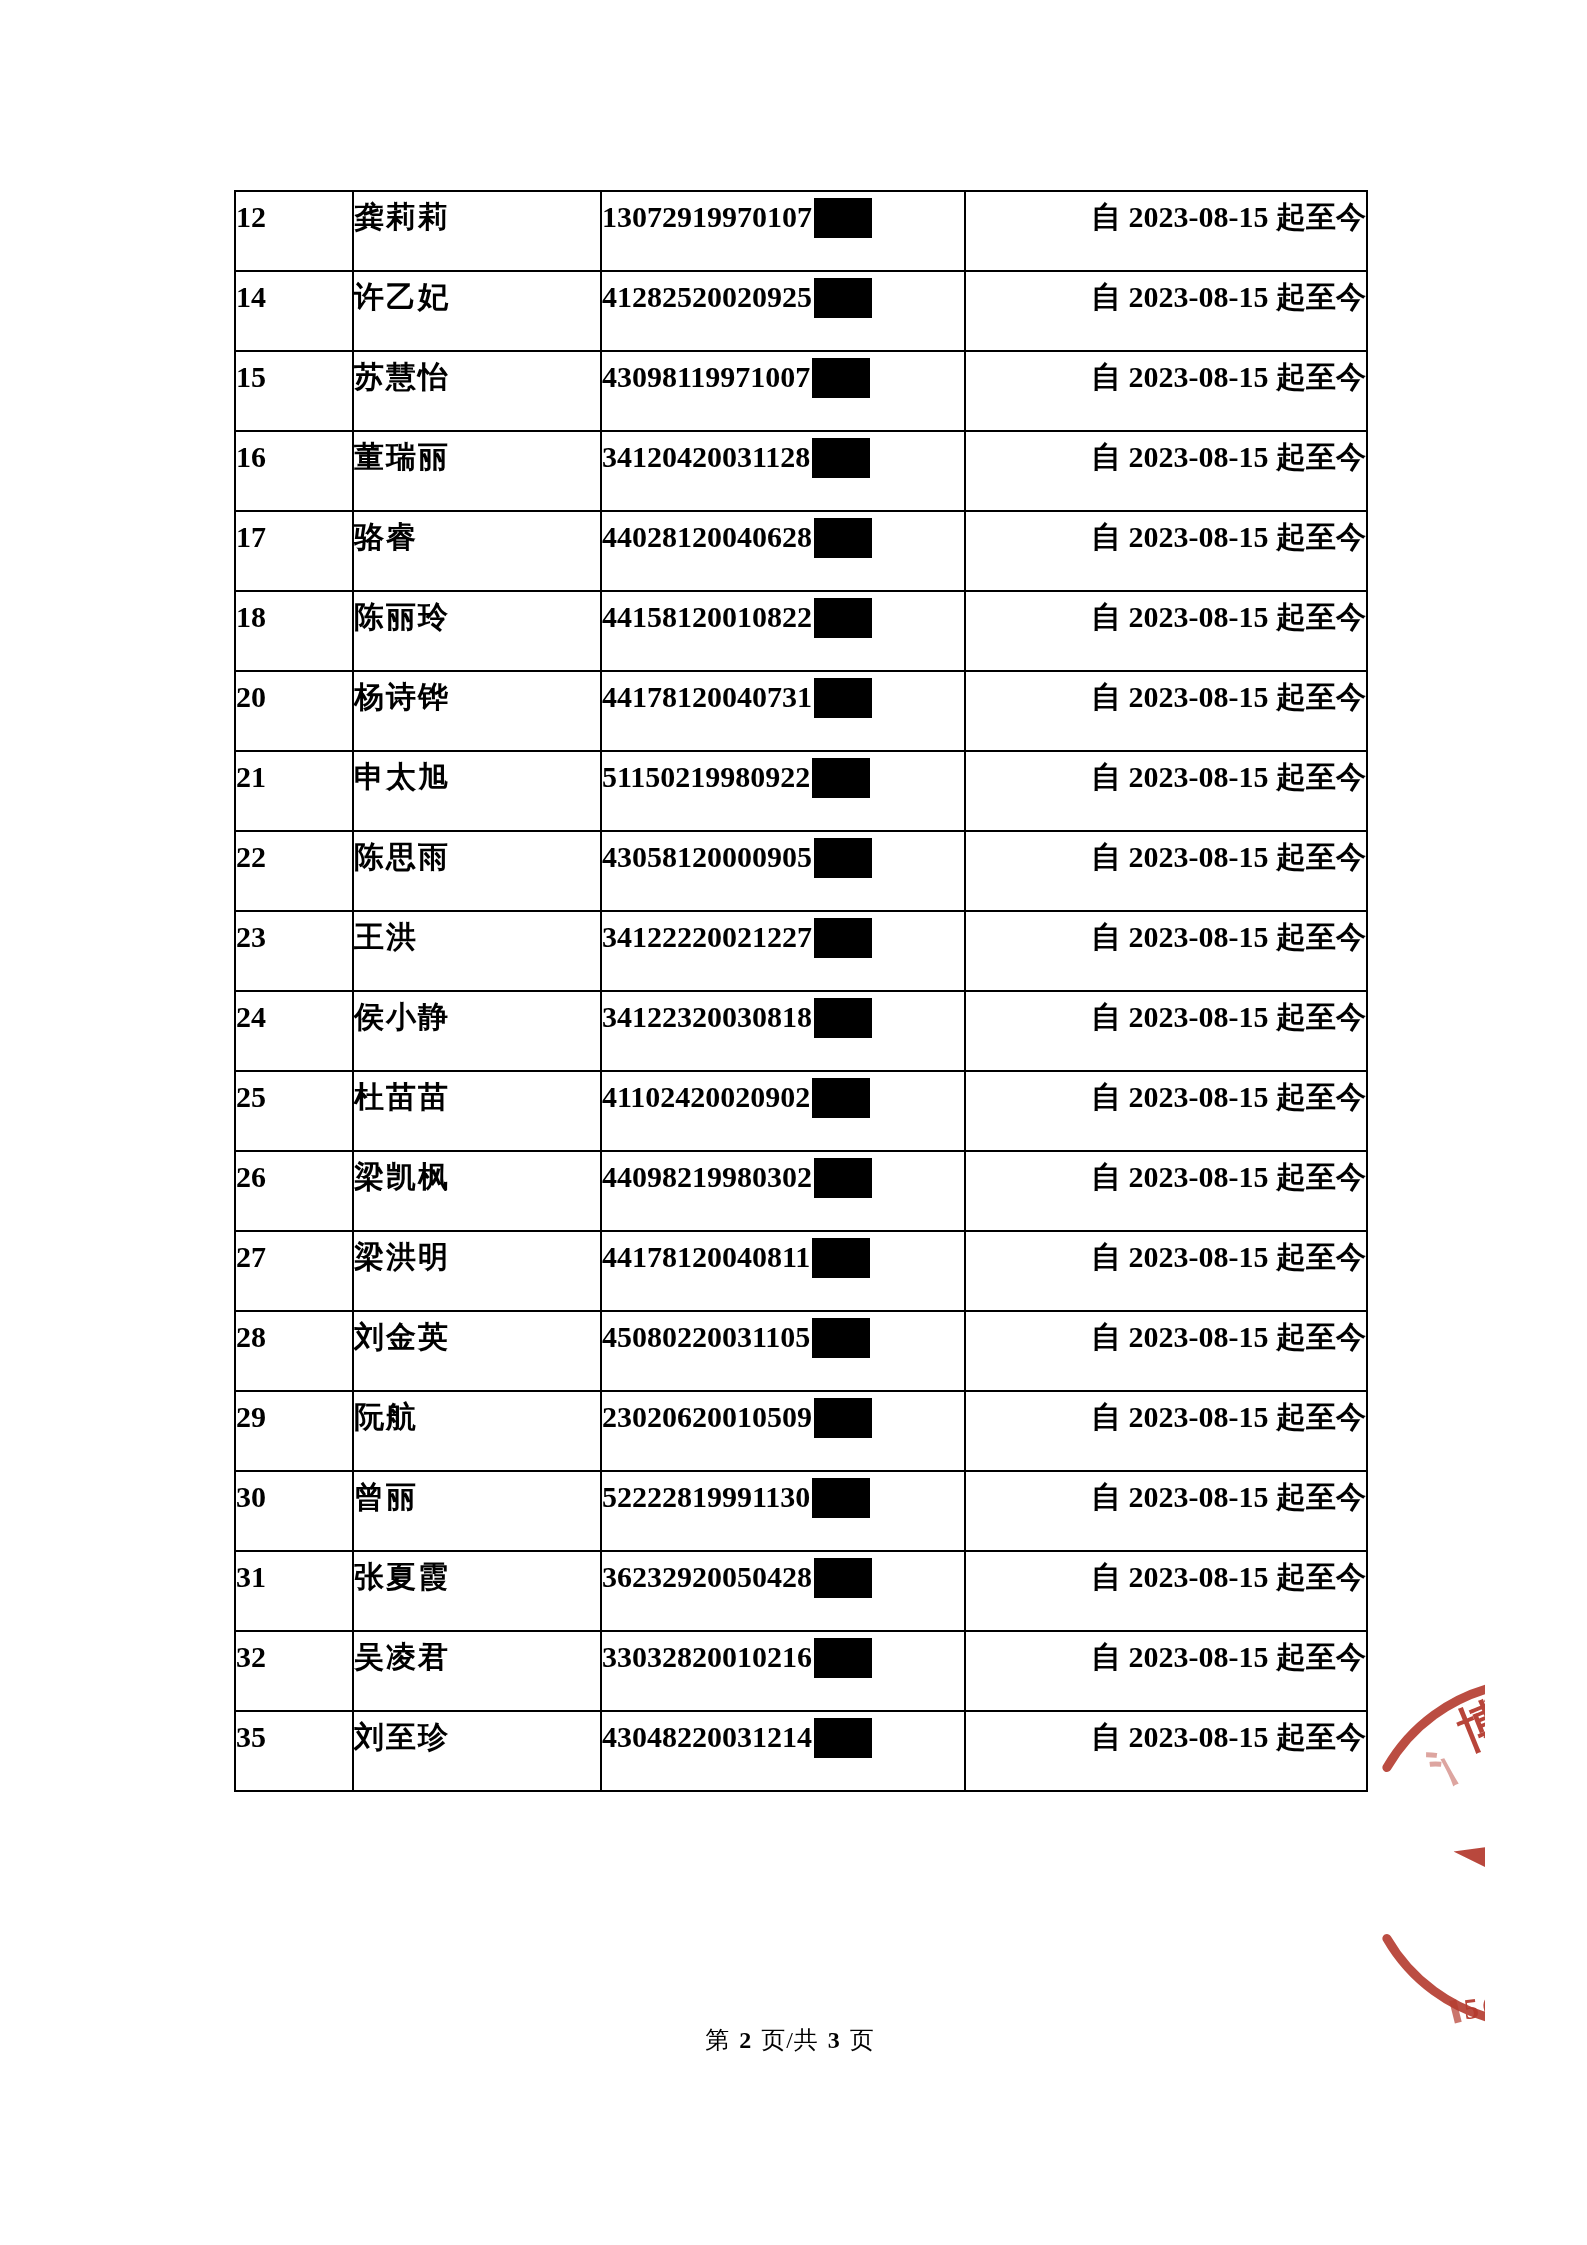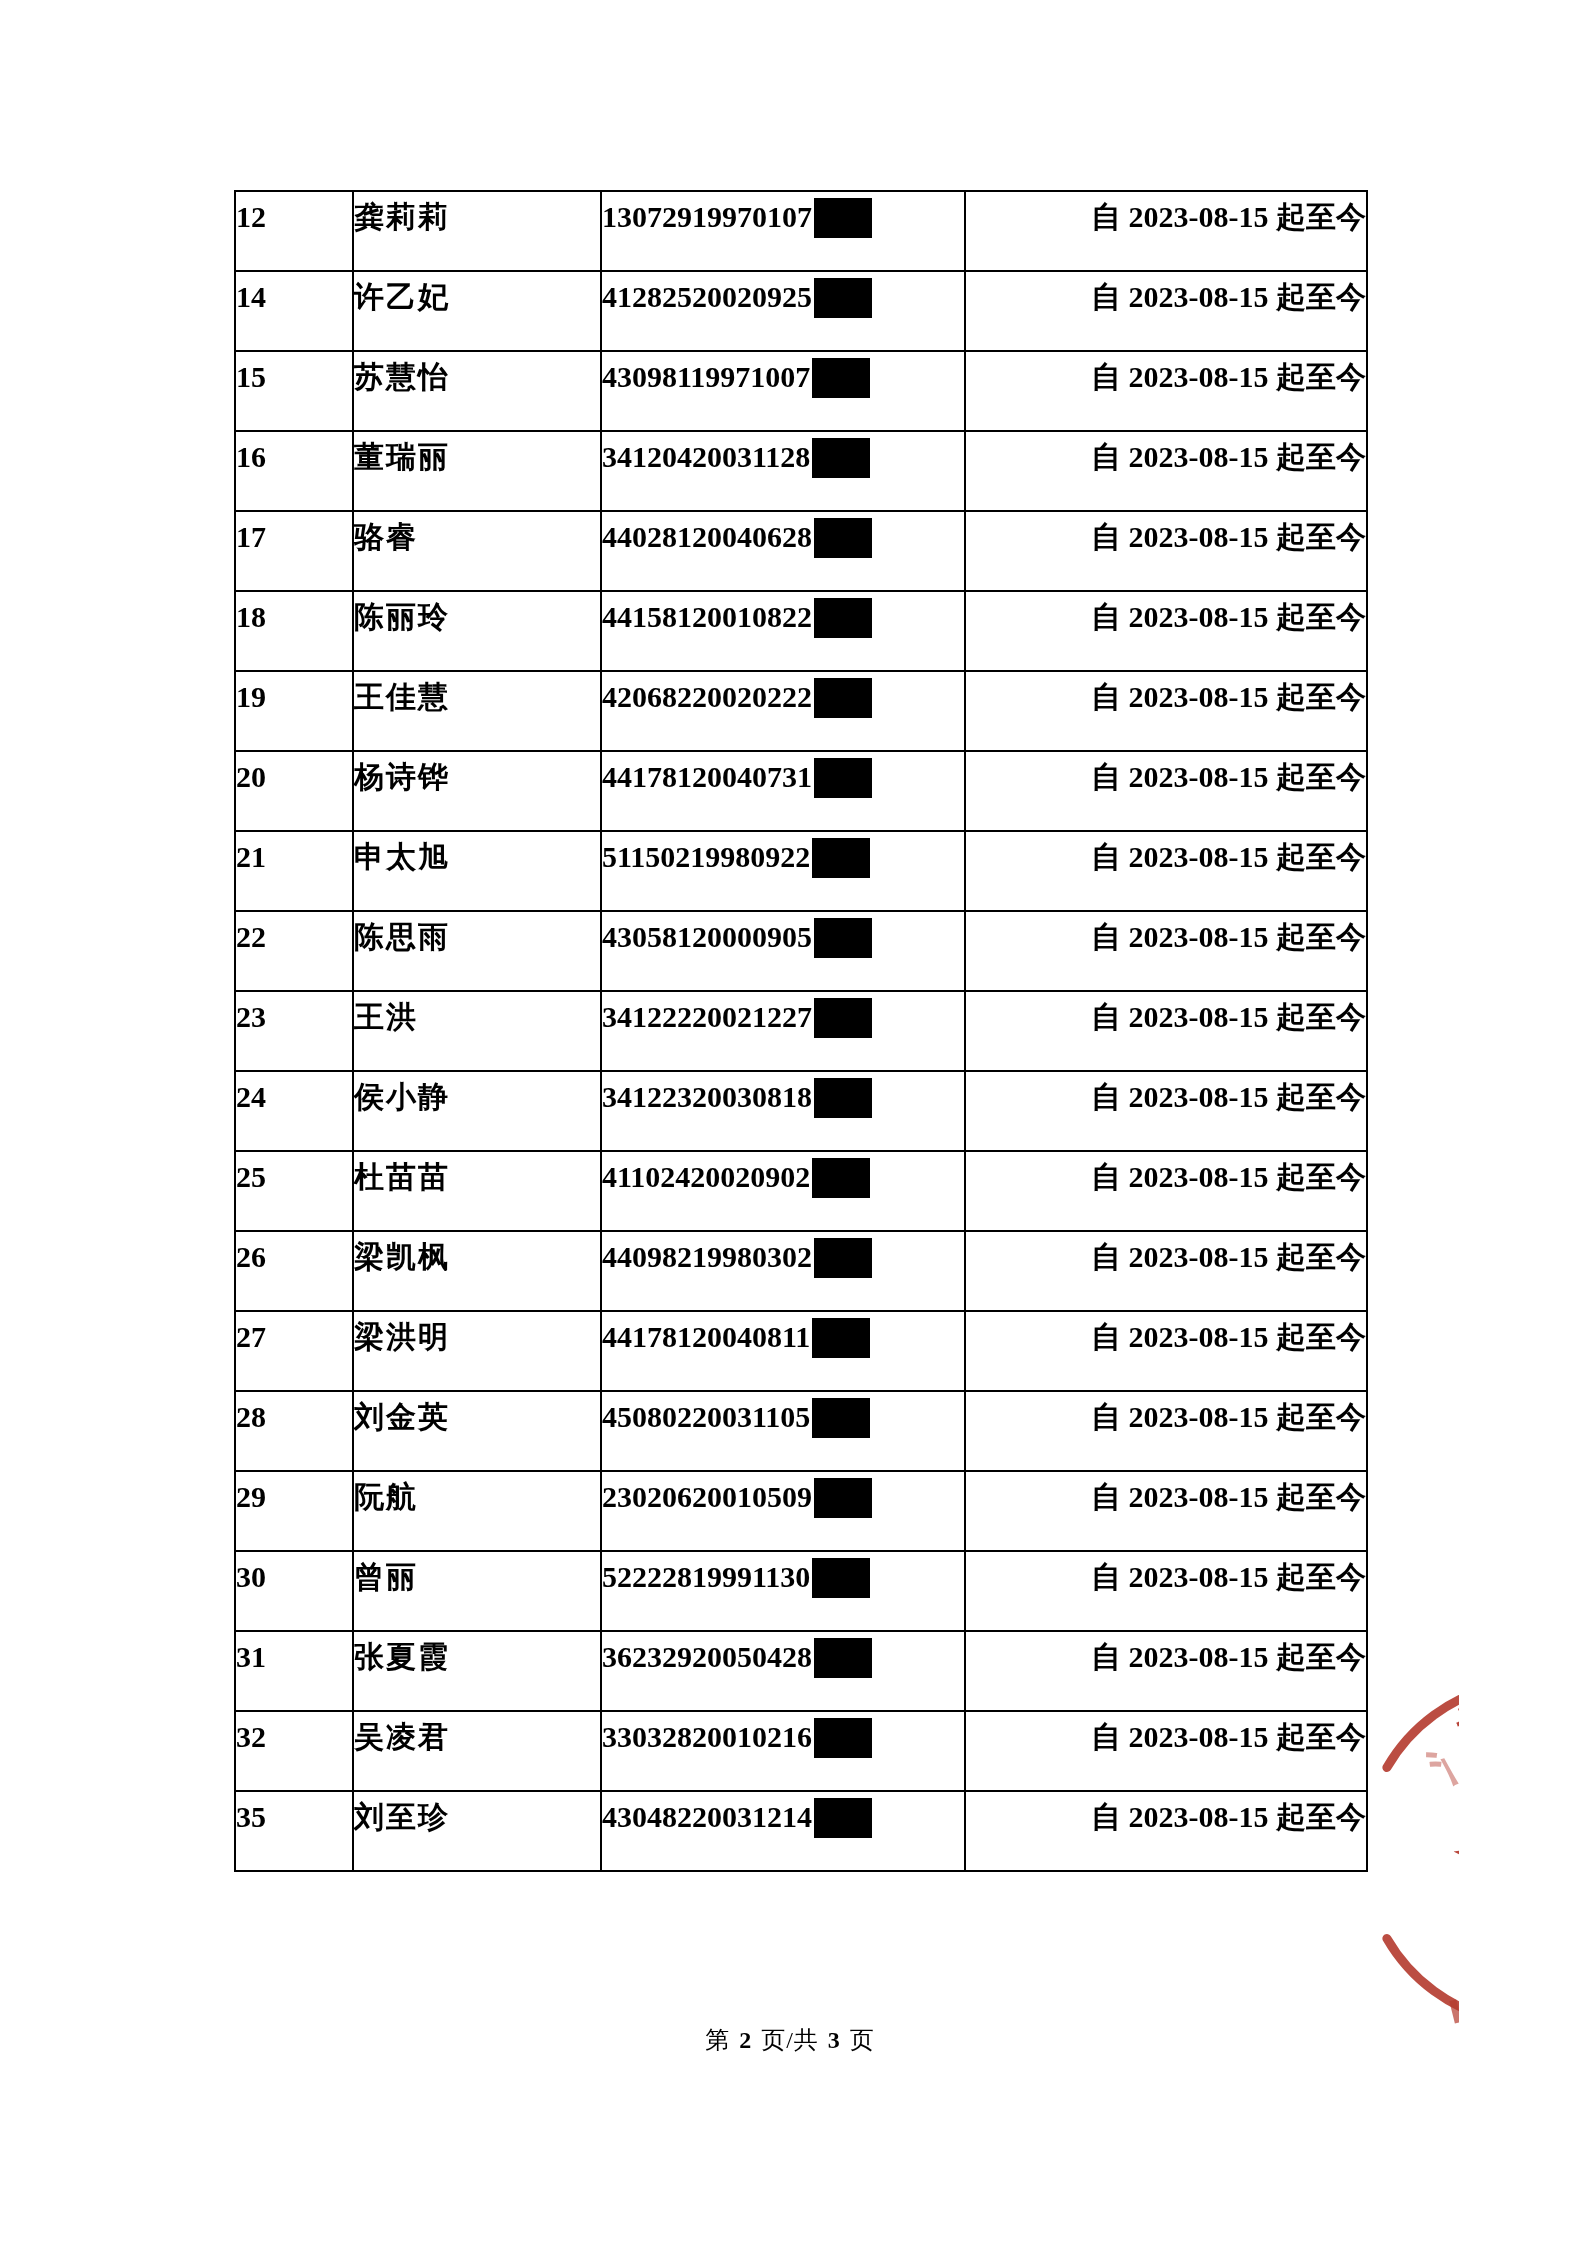--- a/index.html
+++ b/index.html
@@ -10,20 +10,21 @@
     width: 1587px; height: 2245px;
     overflow: hidden;
     font-family: "Liberation Serif", serif;
     color: #000;
   }
   .page {
     position: relative;
     width: 1459px; height: 2245px;
     background: #fff;
     overflow: hidden;
+    padding-left: 26px;
   }
 
   
   table.roster {
     position: absolute;
     left: 234px; top: 190px;
     border-collapse: collapse;
     table-layout: fixed;
     width: 1124px;
   }
@@ -135,26 +136,20 @@
         <tr>
       <td class="c-num">17</td>
       <td class="c-name">骆睿</td>
       <td class="c-id"><span>44028120040628</span><span class="redact"></span></td>
       <td class="c-date">自 2023-08-15 起至今</td>
     </tr>
         <tr>
       <td class="c-num">18</td>
       <td class="c-name">陈丽玲</td>
       <td class="c-id"><span>44158120010822</span><span class="redact"></span></td>
-      <td class="c-date">自 2023-08-15 起至今</td>
-    </tr>
-        <tr>
-      <td class="c-num">19</td>
-      <td class="c-name">王佳慧</td>
-      <td class="c-id"><span>42068220020222</span><span class="redact"></span></td>
       <td class="c-date">自 2023-08-15 起至今</td>
     </tr>
         <tr>
       <td class="c-num">20</td>
       <td class="c-name">杨诗铧</td>
       <td class="c-id"><span>44178120040731</span><span class="redact"></span></td>
       <td class="c-date">自 2023-08-15 起至今</td>
     </tr>
         <tr>
       <td class="c-num">21</td>

